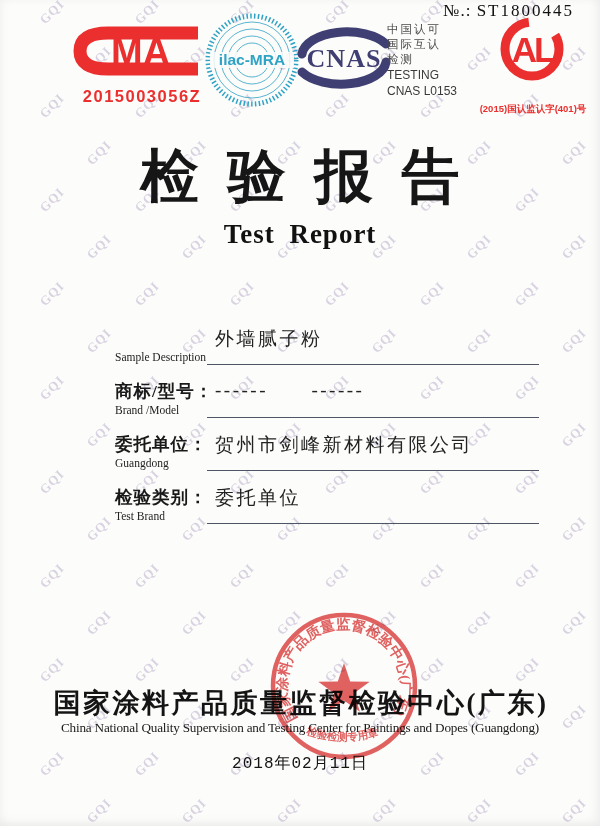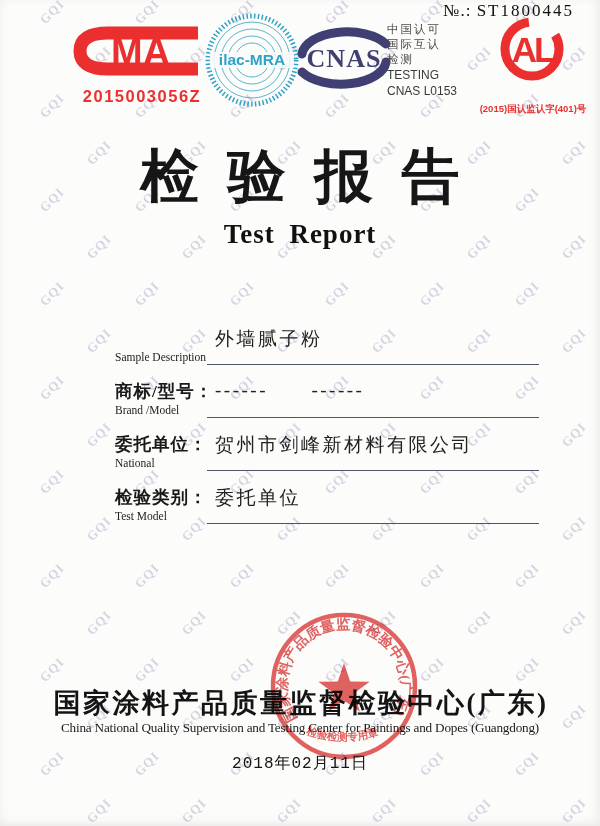--- a/index.html
+++ b/index.html
@@ -242,28 +242,28 @@
 
       <div class="field">
         <div class="f-label-zh">商标/型号：</div>
         <div class="f-label-en">Brand /Model</div>
         <div class="f-value">------      ------</div>
         <div class="f-line"></div>
       </div>
 
       <div class="field">
         <div class="f-label-zh">委托单位：</div>
-        <div class="f-label-en">National</div>
+        <div class="f-label-en">Guangdong</div>
         <div class="f-value">贺州市剑峰新材料有限公司</div>
         <div class="f-line"></div>
       </div>
 
       <div class="field">
         <div class="f-label-zh">检验类别：</div>
-        <div class="f-label-en">Test Model</div>
+        <div class="f-label-en">Test Brand</div>
         <div class="f-value">委托单位</div>
         <div class="f-line"></div>
       </div>
 
     </div>
 
     <div class="footer-zh">国家涂料产品质量监督检验中心(广东)</div>
     <div class="footer-en">China National Quality Supervision and Testing Center for Paintings and Dopes (Guangdong)</div>
     <div class="footer-date">2018年02月11日</div>
 

